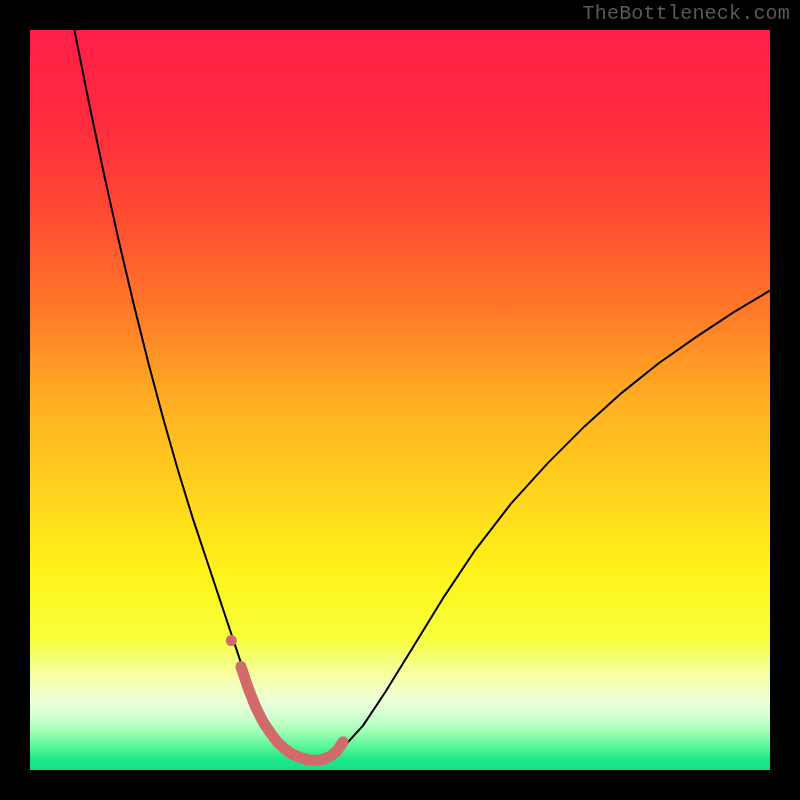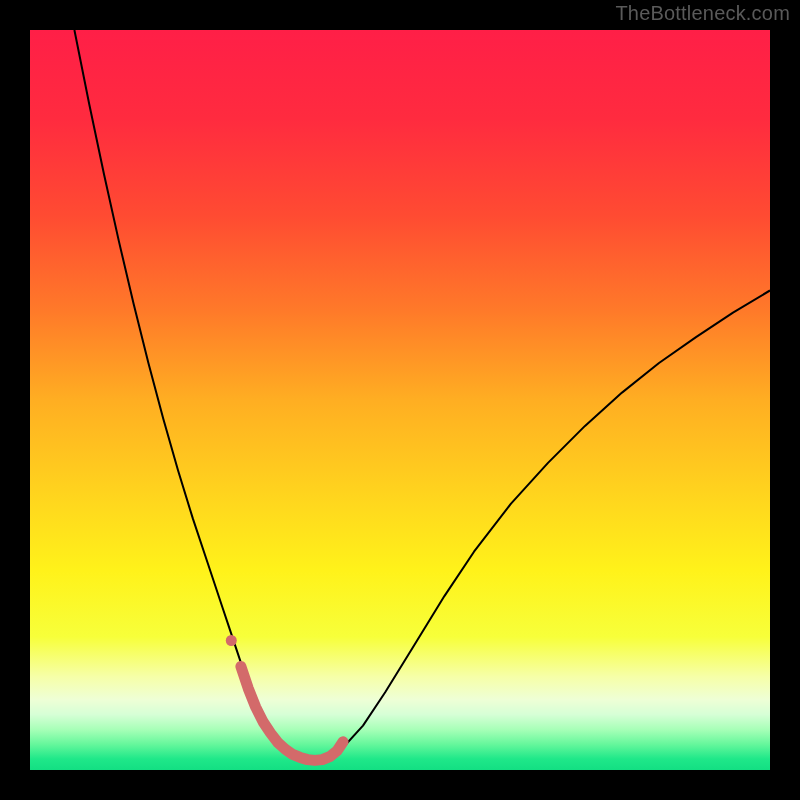--- a/index.html
+++ b/index.html
@@ -8,20 +8,21 @@
     width: 800px;
     height: 800px;
     overflow: hidden;
     font-family: Arial, Helvetica, sans-serif;
   }
   .frame {
     width: 800px;
     height: 800px;
     background: #000;
     position: relative;
+    font-family: Liberation Mono, monospace;
   }
   .watermark {
     position: absolute;
     top: 2px;
     right: 10px;
     color: #5a5a5a;
     font-size: 20px;
     font-weight: 500;
     letter-spacing: 0.2px;
     z-index: 5;

